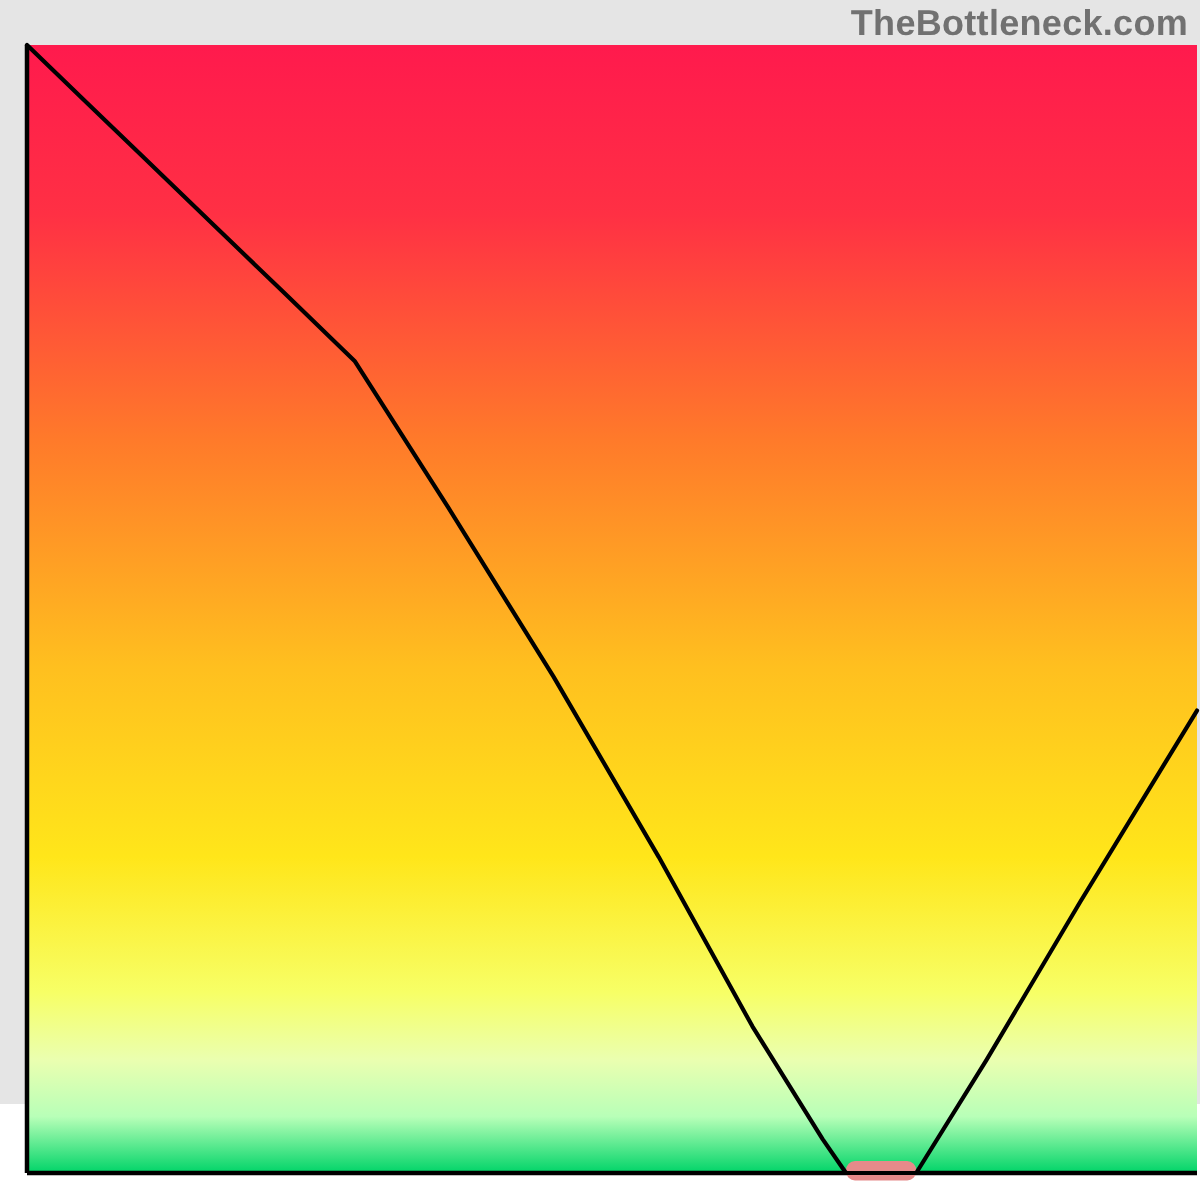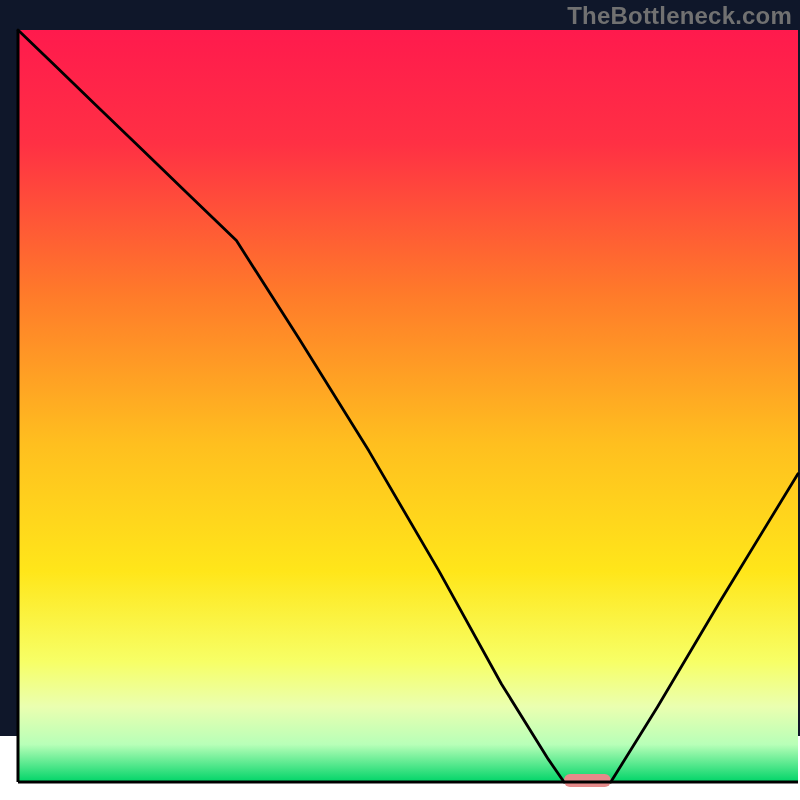--- a/index.html
+++ b/index.html
@@ -7,21 +7,21 @@
     padding: 0;
     width: 800px;
     height: 800px;
     overflow: hidden;
     font-family: Arial, Helvetica, sans-serif;
   }
   .container {
     position: relative;
     width: 800px;
     height: 736px;
-    background: #0f172a;
+    background: #e5e5e5;
   }
   .watermark {
     position: absolute;
     top: 2px;
     right: 8px;
     font-size: 24px;
     font-weight: bold;
     color: #717171;
     letter-spacing: 0.2px;
   }

